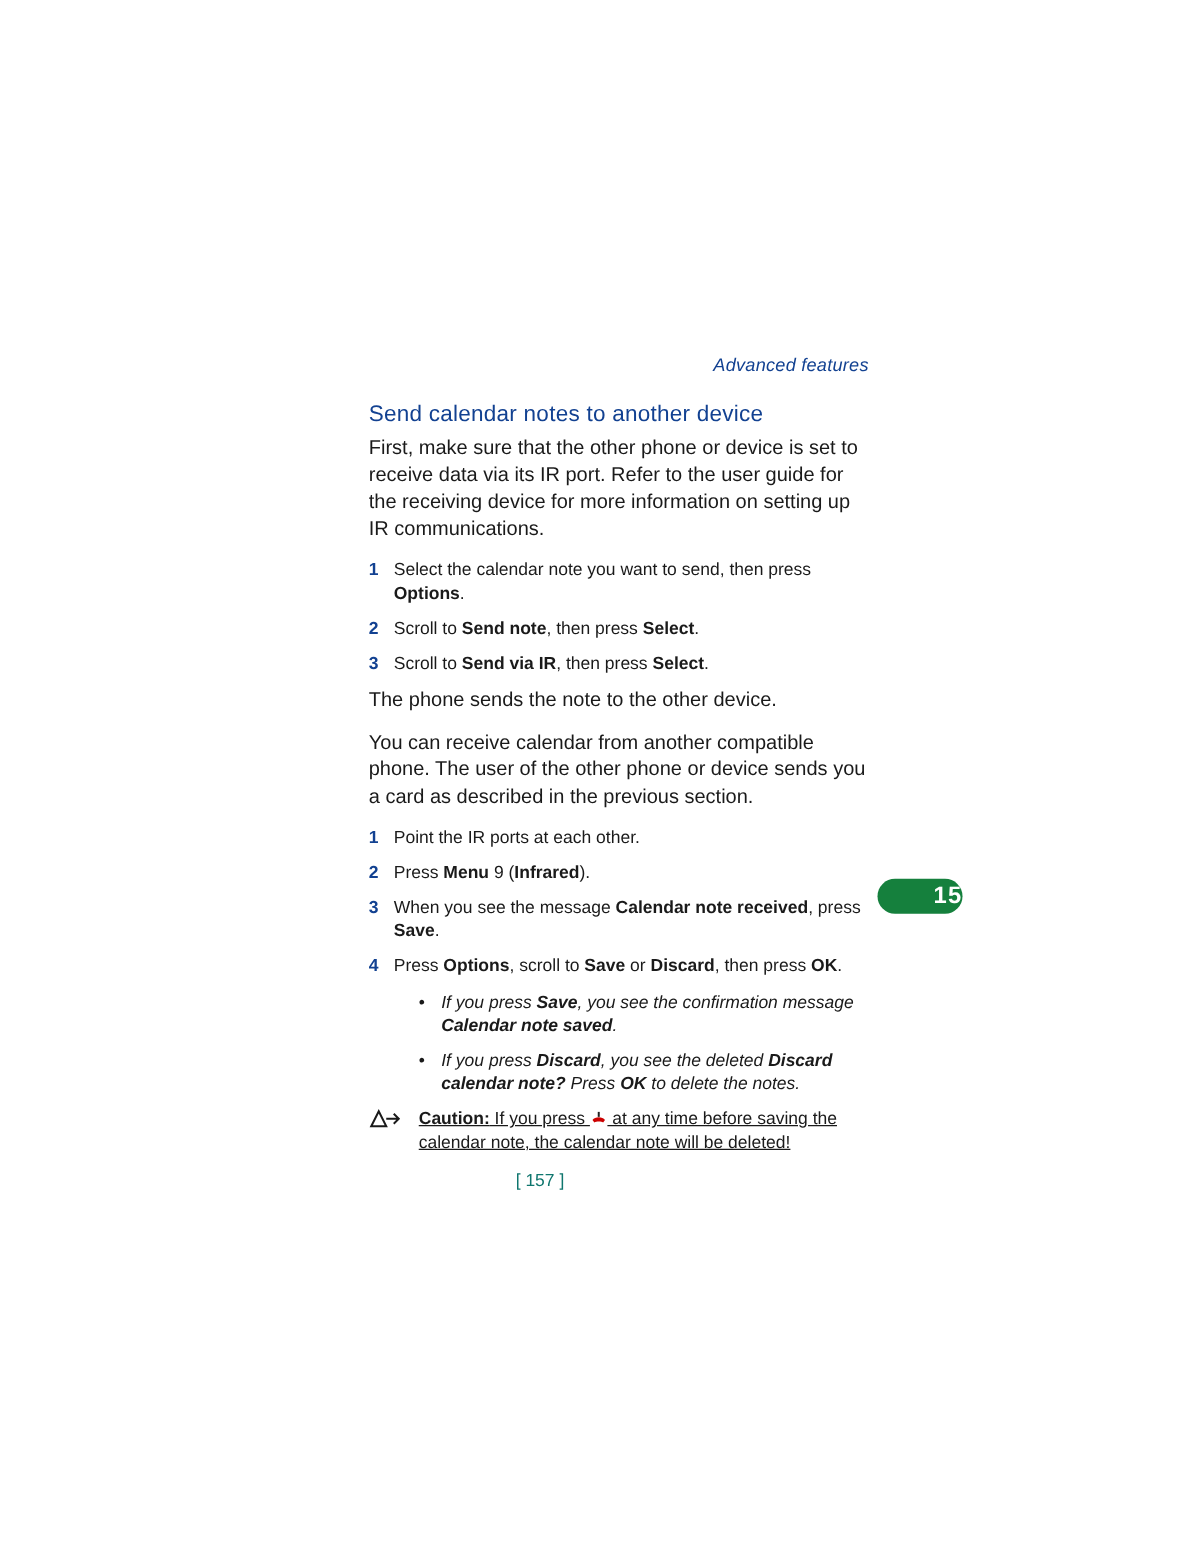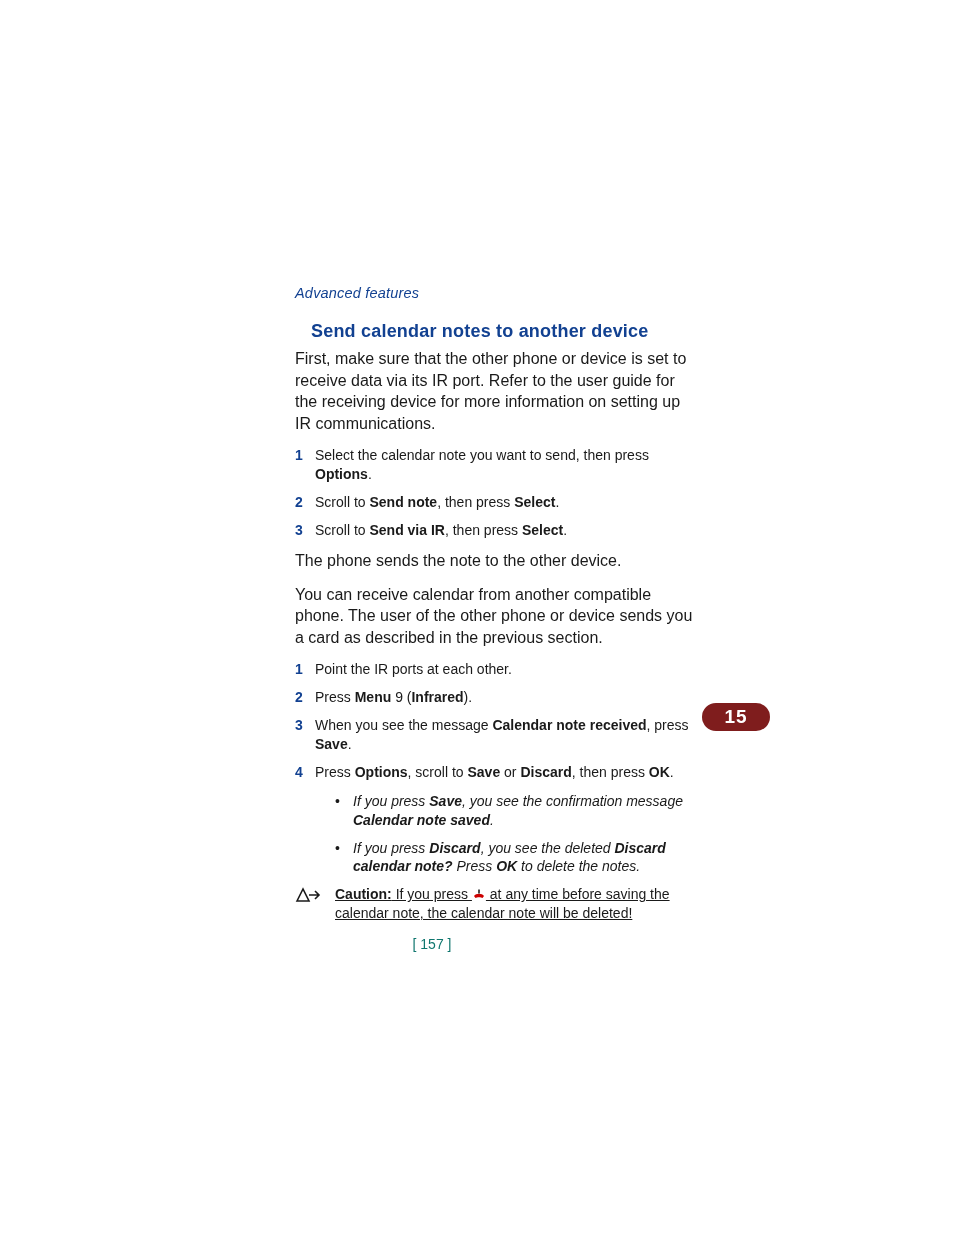--- a/index.html
+++ b/index.html
@@ -15,28 +15,29 @@
   .page {
     position: absolute;
     left: 295px;
     top: 285px;
     width: 400px;
   }
   .running-head {
     color: #124191;
     font-style: italic;
     font-size: 14.5px;
+    text-align: right;
     margin-bottom: 20px;
     letter-spacing: 0.2px;
   }
   h2.section {
     color: #124191;
-    font-weight: 700;
+    font-weight: 400;
     font-size: 18px;
-    margin: 0 0 6px 16px;
+    margin: 0 0 6px 0;
     letter-spacing: 0.2px;
   }
   p.body {
     font-size: 16px;
     line-height: 1.35;
     margin: 0 0 12px 0;
   }
   .ol {
     margin: 0 0 10px 0;
     font-size: 14px;
@@ -88,26 +89,26 @@
     width: 14px;
     height: 14px;
     vertical-align: -2px;
   }
   .chapter-tab {
     position: absolute;
     left: 702px;
     top: 703px;
     width: 68px;
     height: 28px;
-    background: #7f1d1d;
+    background: #15803d;
     border-radius: 14px;
     color: #fff;
     font-weight: 700;
     font-size: 19px;
-    text-align: center;
+    text-align: right;
     line-height: 28px;
     letter-spacing: 1px;
   }
   .page-num {
     position: absolute;
     left: 0;
     top: 936px;
     width: 864px;
     text-align: center;
     font-size: 14px;

